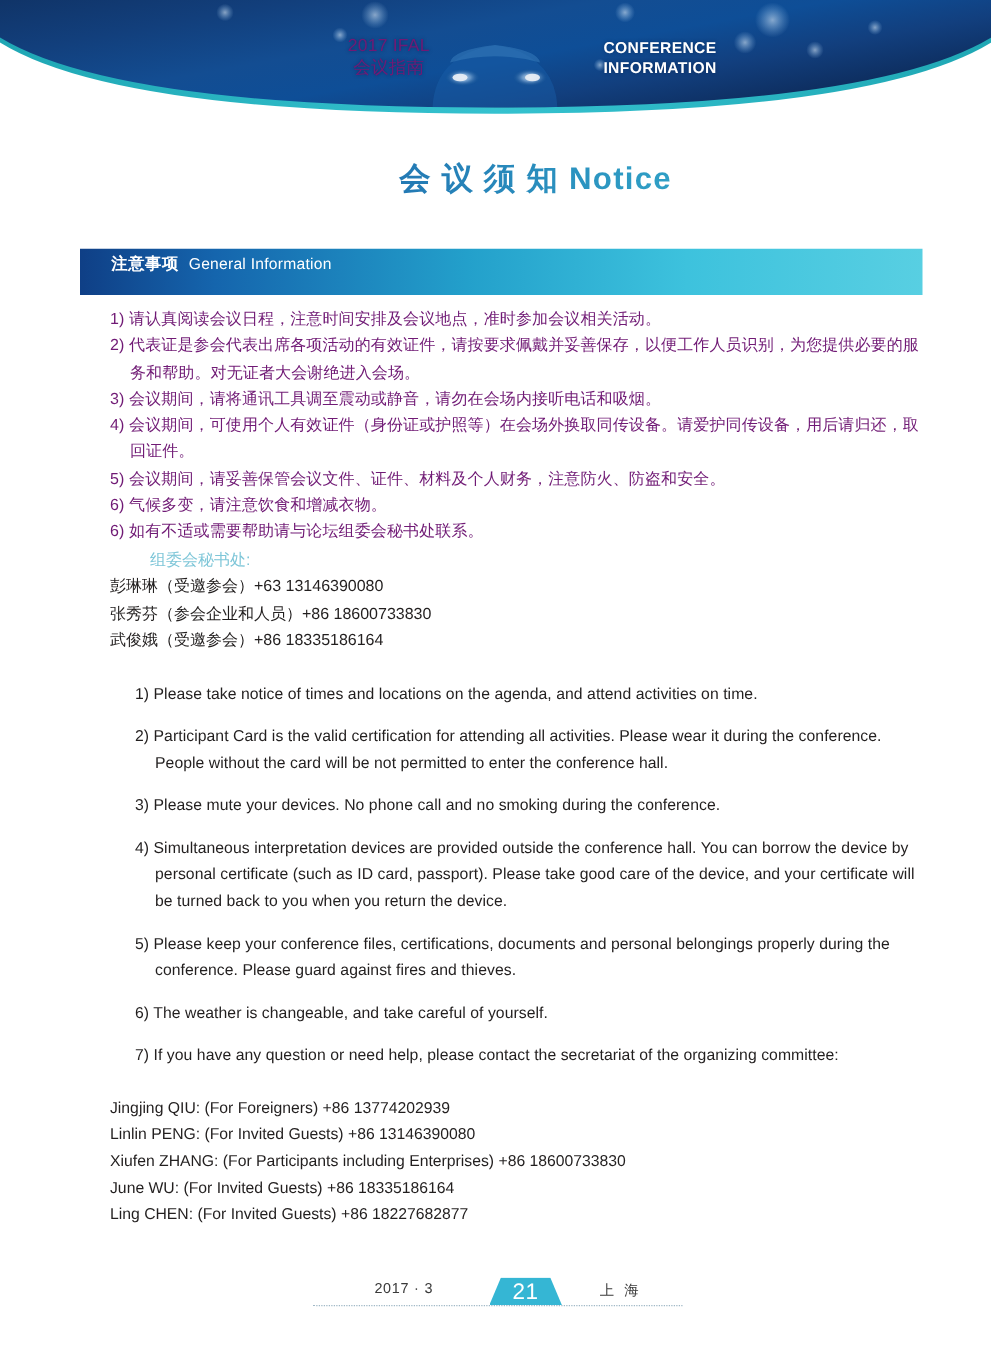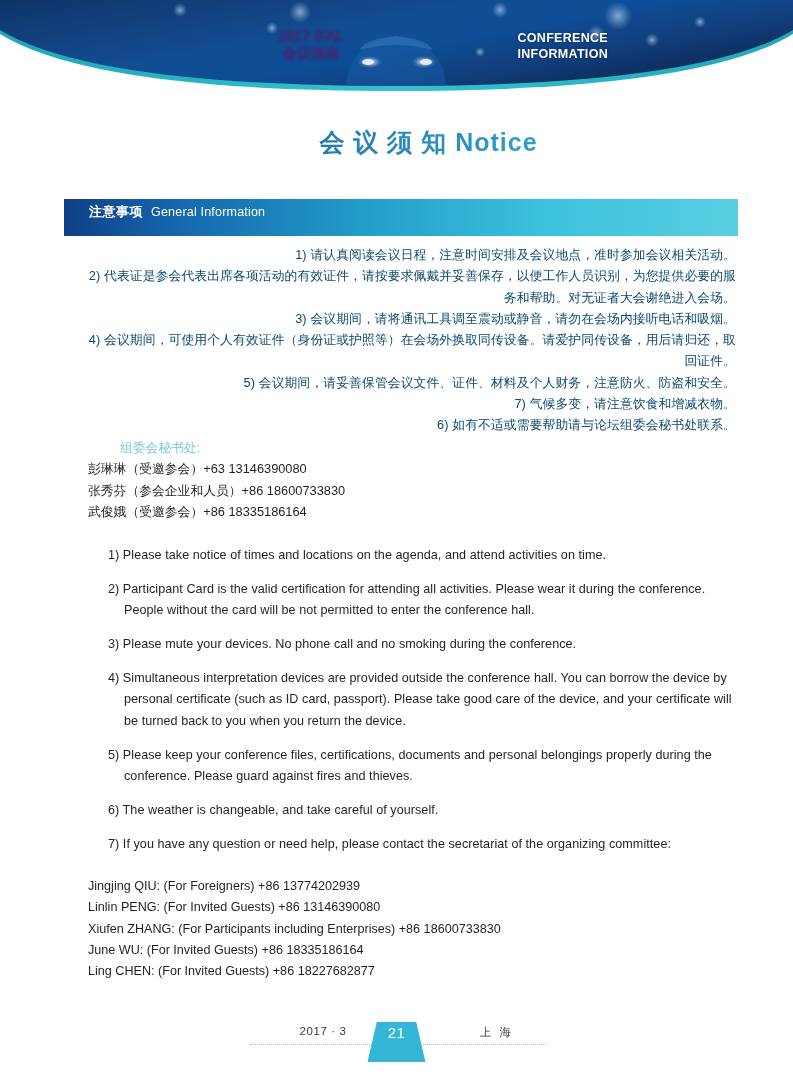--- a/index.html
+++ b/index.html
@@ -43,21 +43,21 @@
     font-size: 14px;
     line-height: 17px;
     letter-spacing: 0.2px;
     text-shadow: 0 0 3px rgba(0,30,70,0.55);
   }
   .banner-right {
     position: absolute;
     left: 448px;
     top: 30px;
     width: 160px;
-    text-align: right;
+    text-align: center;
     color: #ffffff;
     font-weight: bold;
     font-size: 12.5px;
     line-height: 16px;
     letter-spacing: 0.3px;
     text-shadow: 0 0 3px rgba(0,30,70,0.55);
   }
 
   
   .page-title {
@@ -108,21 +108,21 @@
     letter-spacing: 0.2px;
   }
 
   
   .content {
     position: absolute;
     left: 88px;
     top: 244px;
     width: 648px;
   }
-  .cn-block { color: #0c4a6e; text-align: right; }
+  .cn-block { color: #701a75; }
   .cn-item {
     font-size: 12.8px;
     line-height: 21.3px;
     margin: 0 0 0 0;
     text-indent: -16px;
     padding-left: 16px;
     letter-spacing: 0.1px;
   }
   .secretariat-label {
     color: #7ec6d8;
@@ -188,28 +188,28 @@
   .footer-city {
     position: absolute;
     right: 8px;
     top: 3px;
     font-size: 11.5px;
     color: #3a3a3a;
     letter-spacing: 2.5px;
   }
   .footer-tab {
     position: absolute;
-    left: 96px;
+    left: 120px;
     top: 0;
     width: 58px;
-    height: 40px;
+    height: 22px;
     background: #35b6d4;
     clip-path: polygon(16% 0, 84% 0, 100% 100%, 0 100%);
     color: #ffffff;
-    font-size: 15px;
+    font-size: 18px;
     text-align: center;
     line-height: 22px;
     letter-spacing: 0.5px;
   }
 </style>
 </head>
 <body>
 
 <div class="banner">
   <svg width="793" height="92" viewBox="0 0 793 92" xmlns="http://www.w3.org/2000/svg">
@@ -290,21 +290,21 @@
 </div>
 
 <div class="content">
 
   <div class="cn-block">
     <p class="cn-item">1) 请认真阅读会议日程，注意时间安排及会议地点，准时参加会议相关活动。</p>
     <p class="cn-item">2) 代表证是参会代表出席各项活动的有效证件，请按要求佩戴并妥善保存，以便工作人员识别，为您提供必要的服务和帮助。对无证者大会谢绝进入会场。</p>
     <p class="cn-item">3) 会议期间，请将通讯工具调至震动或静音，请勿在会场内接听电话和吸烟。</p>
     <p class="cn-item">4) 会议期间，可使用个人有效证件（身份证或护照等）在会场外换取同传设备。请爱护同传设备，用后请归还，取回证件。</p>
     <p class="cn-item">5) 会议期间，请妥善保管会议文件、证件、材料及个人财务，注意防火、防盗和安全。</p>
-    <p class="cn-item">7) 气候多变，请注意饮食和增减衣物。</p>
+    <p class="cn-item">6) 气候多变，请注意饮食和增减衣物。</p>
     <p class="cn-item">6) 如有不适或需要帮助请与论坛组委会秘书处联系。</p>
   </div>
 
   <div class="secretariat-label">组委会秘书处:</div>
 
   <div>
     <div class="contact-cn">彭琳琳（受邀参会）+63 13146390080</div>
     <div class="contact-cn">张秀芬（参会企业和人员）+86 18600733830</div>
     <div class="contact-cn">武俊娥（受邀参会）+86 18335186164</div>
   </div>

